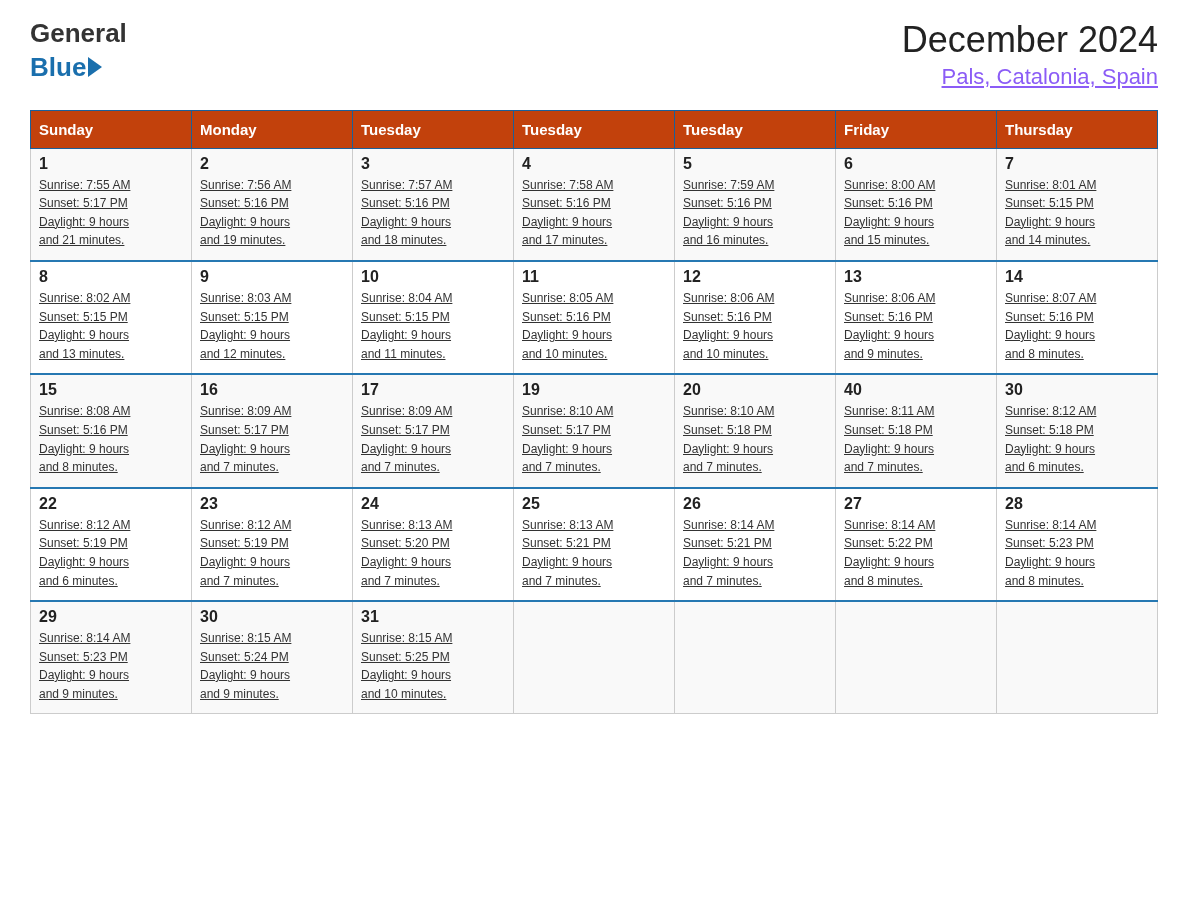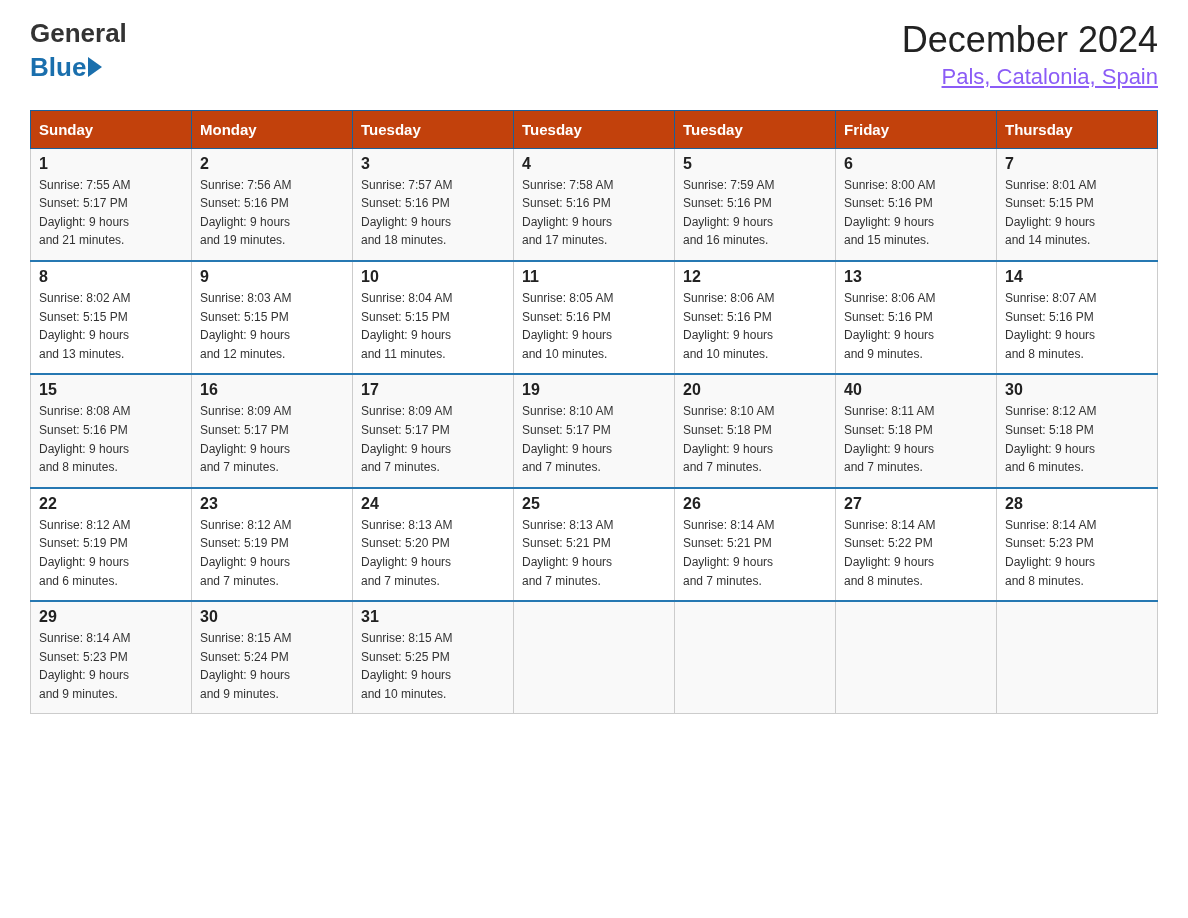--- a/index.html
+++ b/index.html
@@ -99,20 +99,21 @@
       font-size: 16px;
       font-weight: bold;
       color: #222222;
       margin-bottom: 3px;
     }
 
     .day-info {
       font-size: 12px;
       color: #333333;
       line-height: 1.55;
+      text-decoration: underline;
     }
 
     .empty-cell {
       background: #ffffff;
     }
 
     tbody tr:nth-child(odd) td {
       background-color: #f9f9f9;
     }
     tbody tr:nth-child(even) td {

